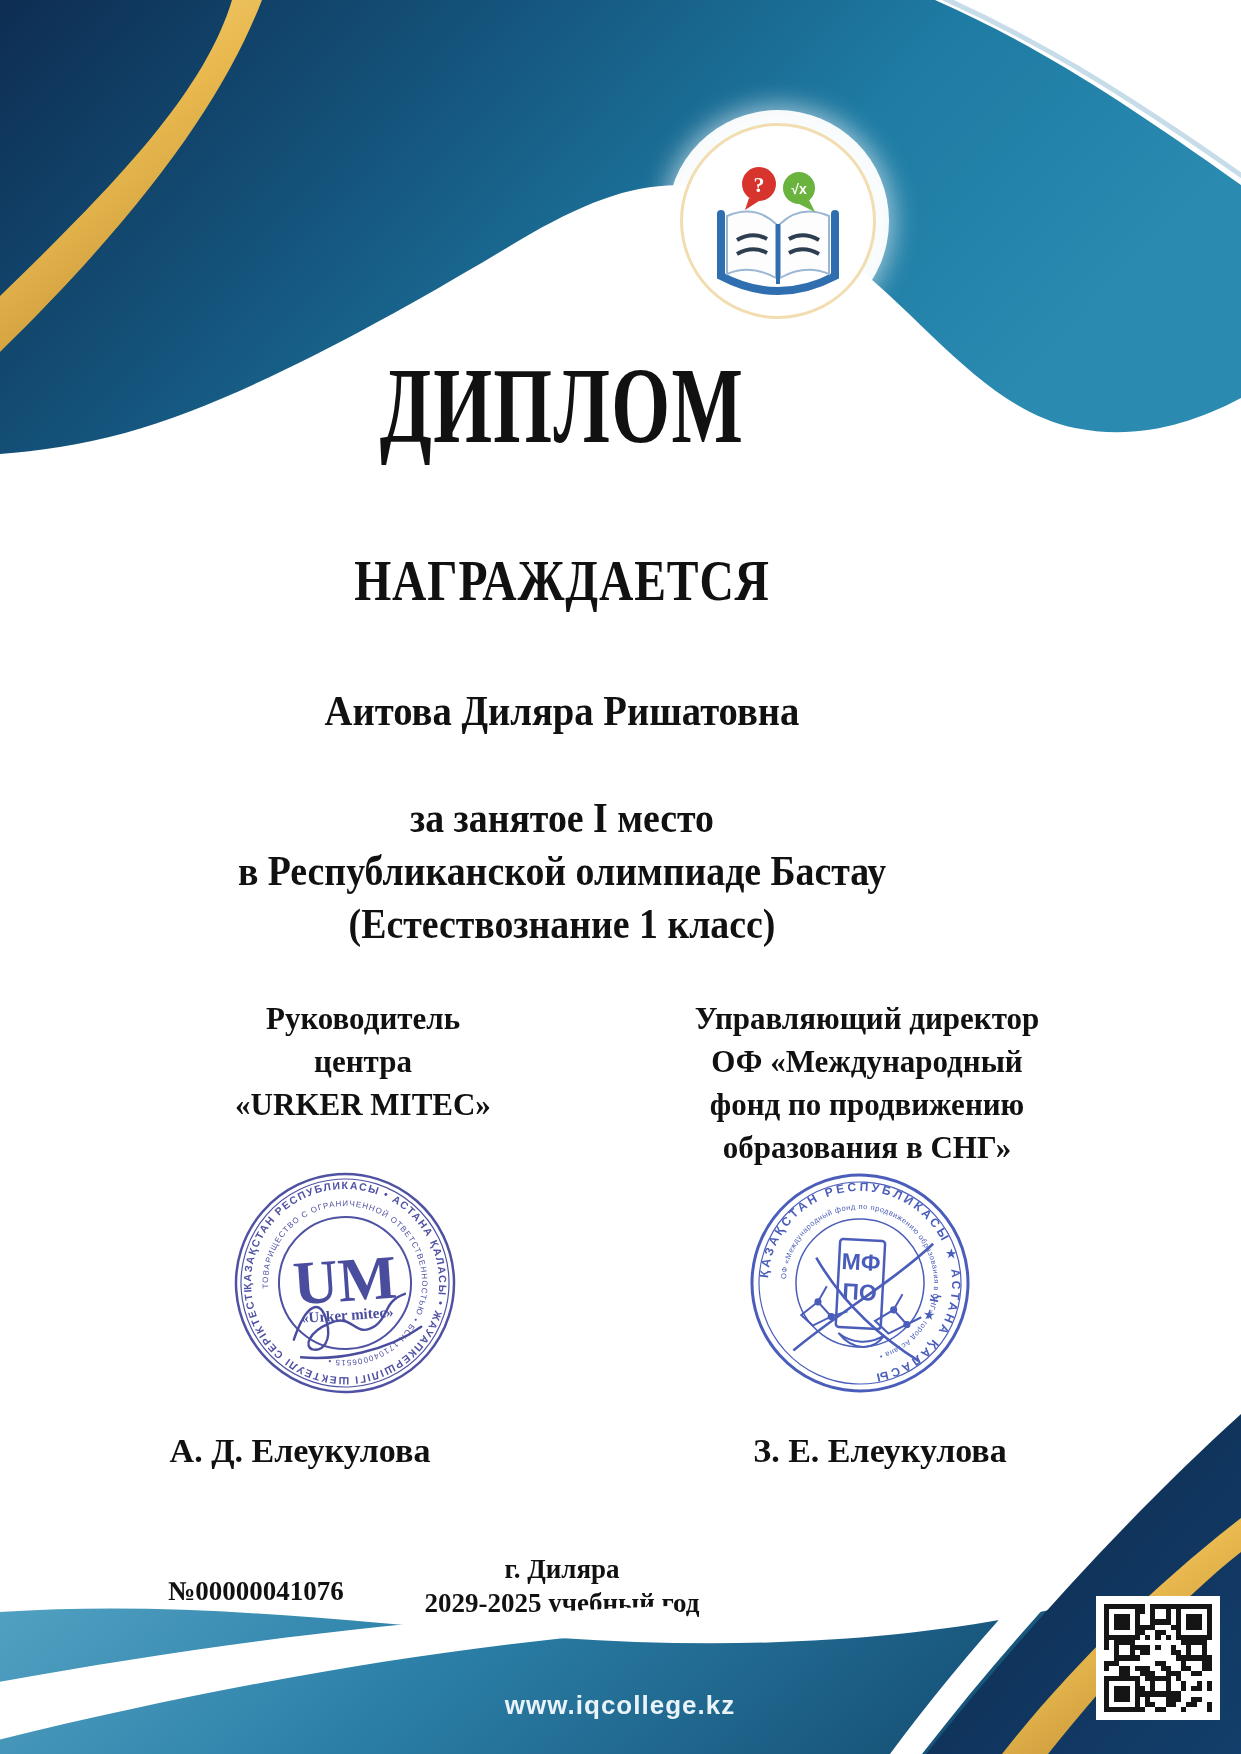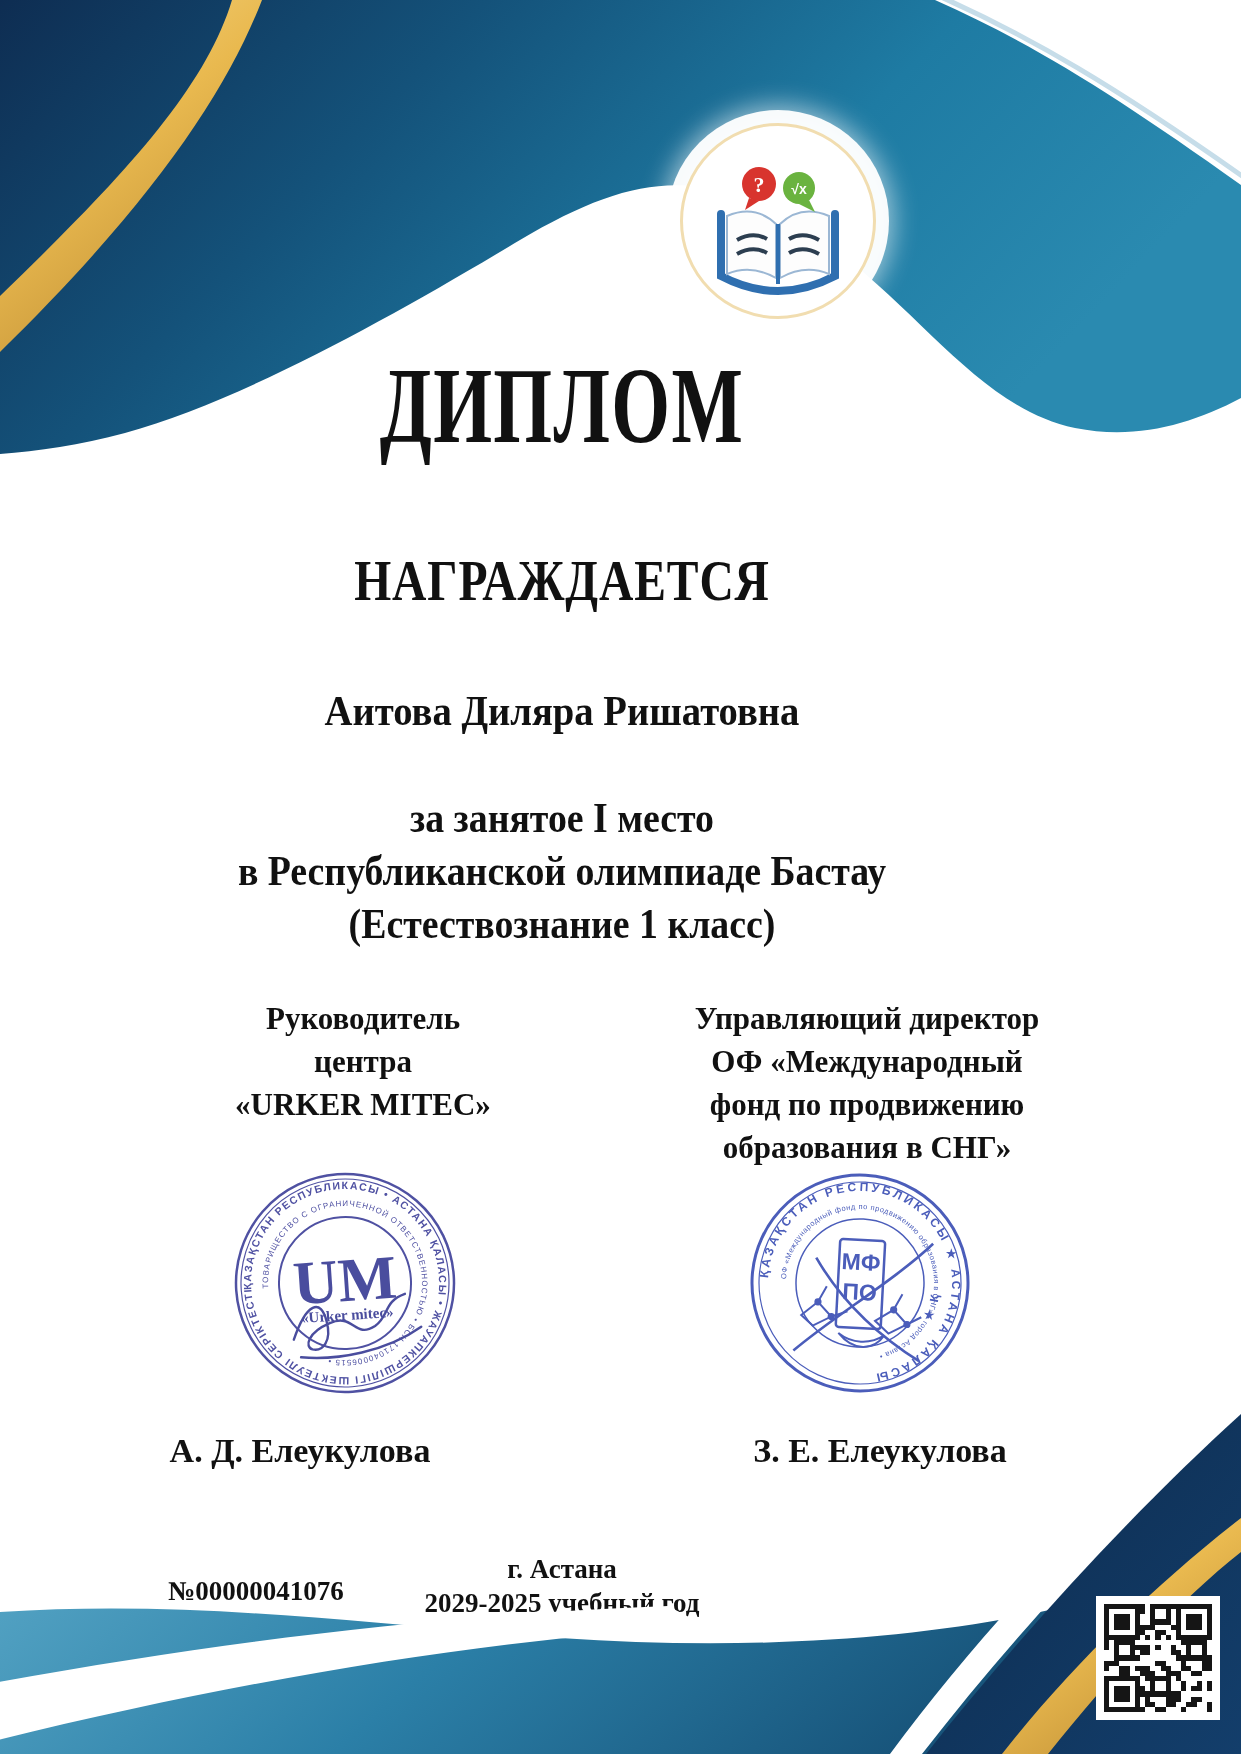--- a/index.html
+++ b/index.html
@@ -154,21 +154,21 @@
           <circle cx="164" cy="154" r="2.6" fill="#3c50b5"></circle>
       </g>
     </svg>
   </div>
 
   <div class="abs ctr sig-name sig-name-left">А. Д. Елеукулова</div>
   <div class="abs ctr sig-name sig-name-right">З. Е. Елеукулова</div>
 
   <div class="abs cert-no">№00000041076</div>
   <div class="abs ctr maincol place">
-    <div>г. Астана</div>
+    <div>г. Диляра</div>
     <div>2029-2025 учебный год</div>
   </div>
 
   <svg class="abs deco" style="top:1360px;height:394px;" viewBox="0 0 1241 394">
     <defs>
       <linearGradient id="bandGradB" x1="0" y1="0" x2="1" y2="0.2">
         <stop offset="0" stop-color="#57a6c6"></stop>
         <stop offset="0.45" stop-color="#2b7fa7"></stop>
         <stop offset="1" stop-color="#134a70"></stop>
       </linearGradient>
@@ -182,20 +182,21 @@
           <stop offset="1" stop-color="#c08f35"></stop>
       </linearGradient>
     </defs>
     <path fill="url(#bandGradB)" d="M0,252 C190,240 350,262 560,278 C760,292 950,278 1090,240 C1150,222 1200,200 1241,178 V394 H0 Z"></path>
     <path fill="#ffffff" d="M-2,322 C230,280 450,254 668,246 L706,266 C486,280 250,318 -2,380 Z"></path>
     <path fill="#ffffff" d="M1241,20 C1110,135 985,265 890,394 L922,394 C1018,270 1132,148 1241,52 Z"></path>
     <path fill="url(#navyGradB)" d="M1241,54 C1135,150 1020,275 926,394 H1241 Z"></path>
     <path fill="url(#goldGradB)" d="M1241,158 C1155,225 1072,305 1002,394 H1048 C1114,312 1180,240 1241,192 Z"></path>
   </svg>
 
+  <div class="abs website">www.iqcollege.kz</div>
 
   <div class="abs qr">
     <div class="qr-grid" id="qr">
         <svg viewBox="0 0 21 21" width="100%" height="100%" shape-rendering="crispEdges" fill="#151515">
           <rect x="0" y="0" width="1" height="1"></rect>
           <rect x="1" y="0" width="1" height="1"></rect>
           <rect x="2" y="0" width="1" height="1"></rect>
           <rect x="3" y="0" width="1" height="1"></rect>
           <rect x="4" y="0" width="1" height="1"></rect>
           <rect x="5" y="0" width="1" height="1"></rect>

